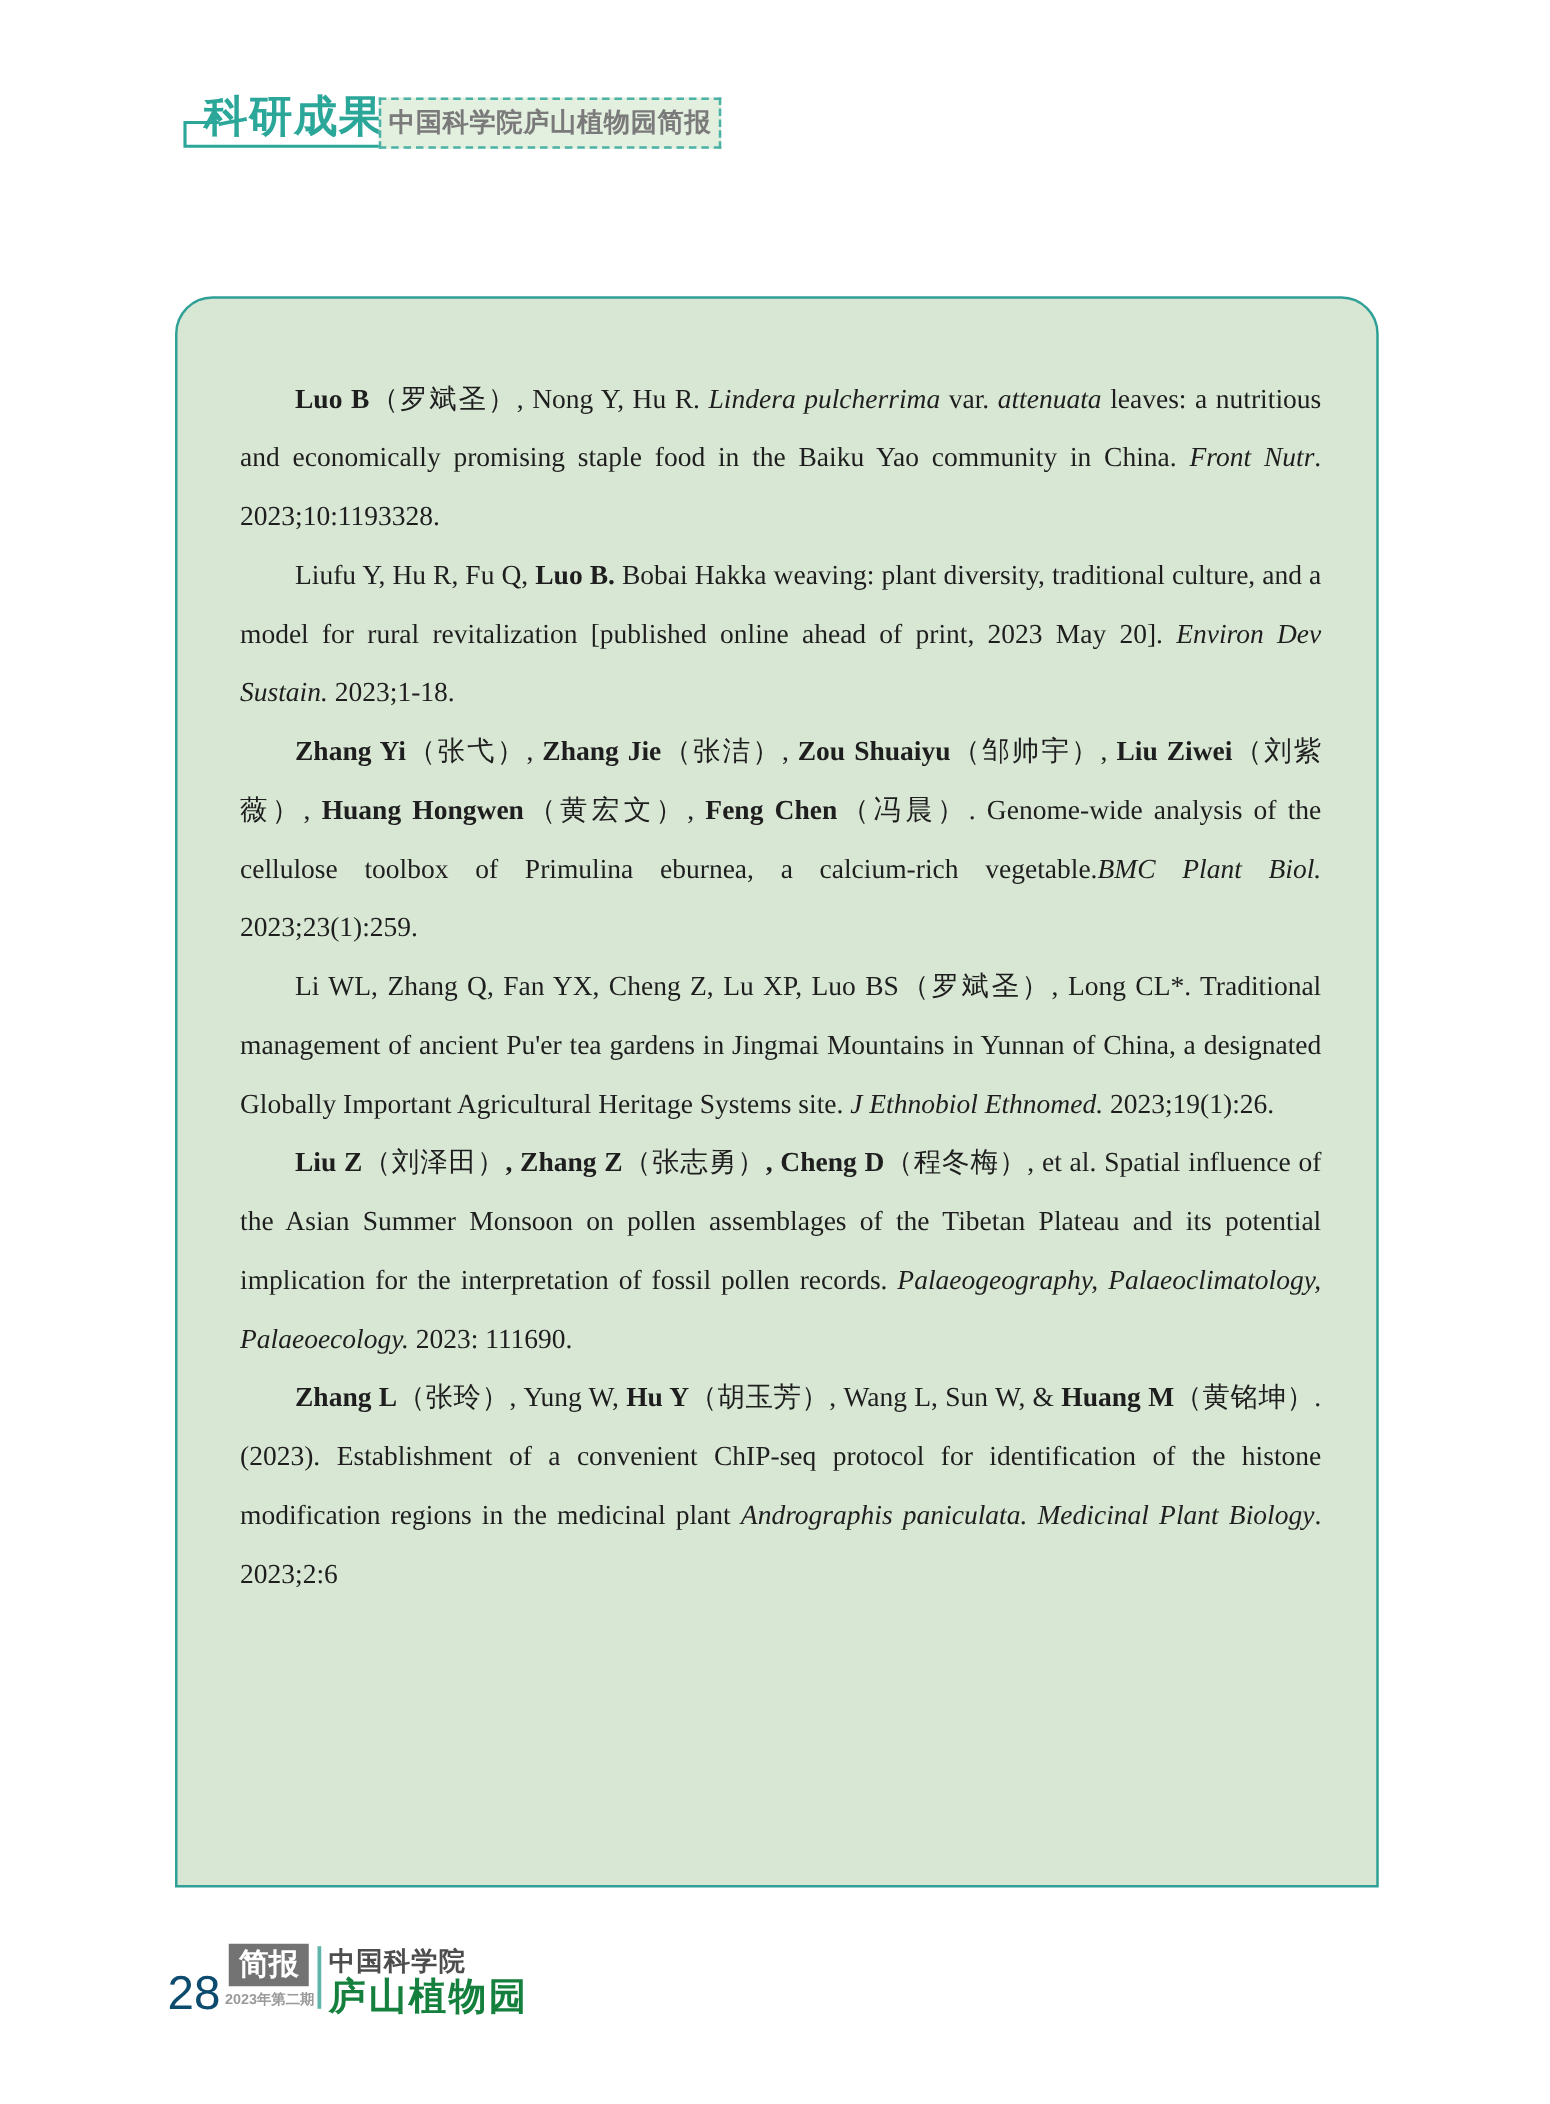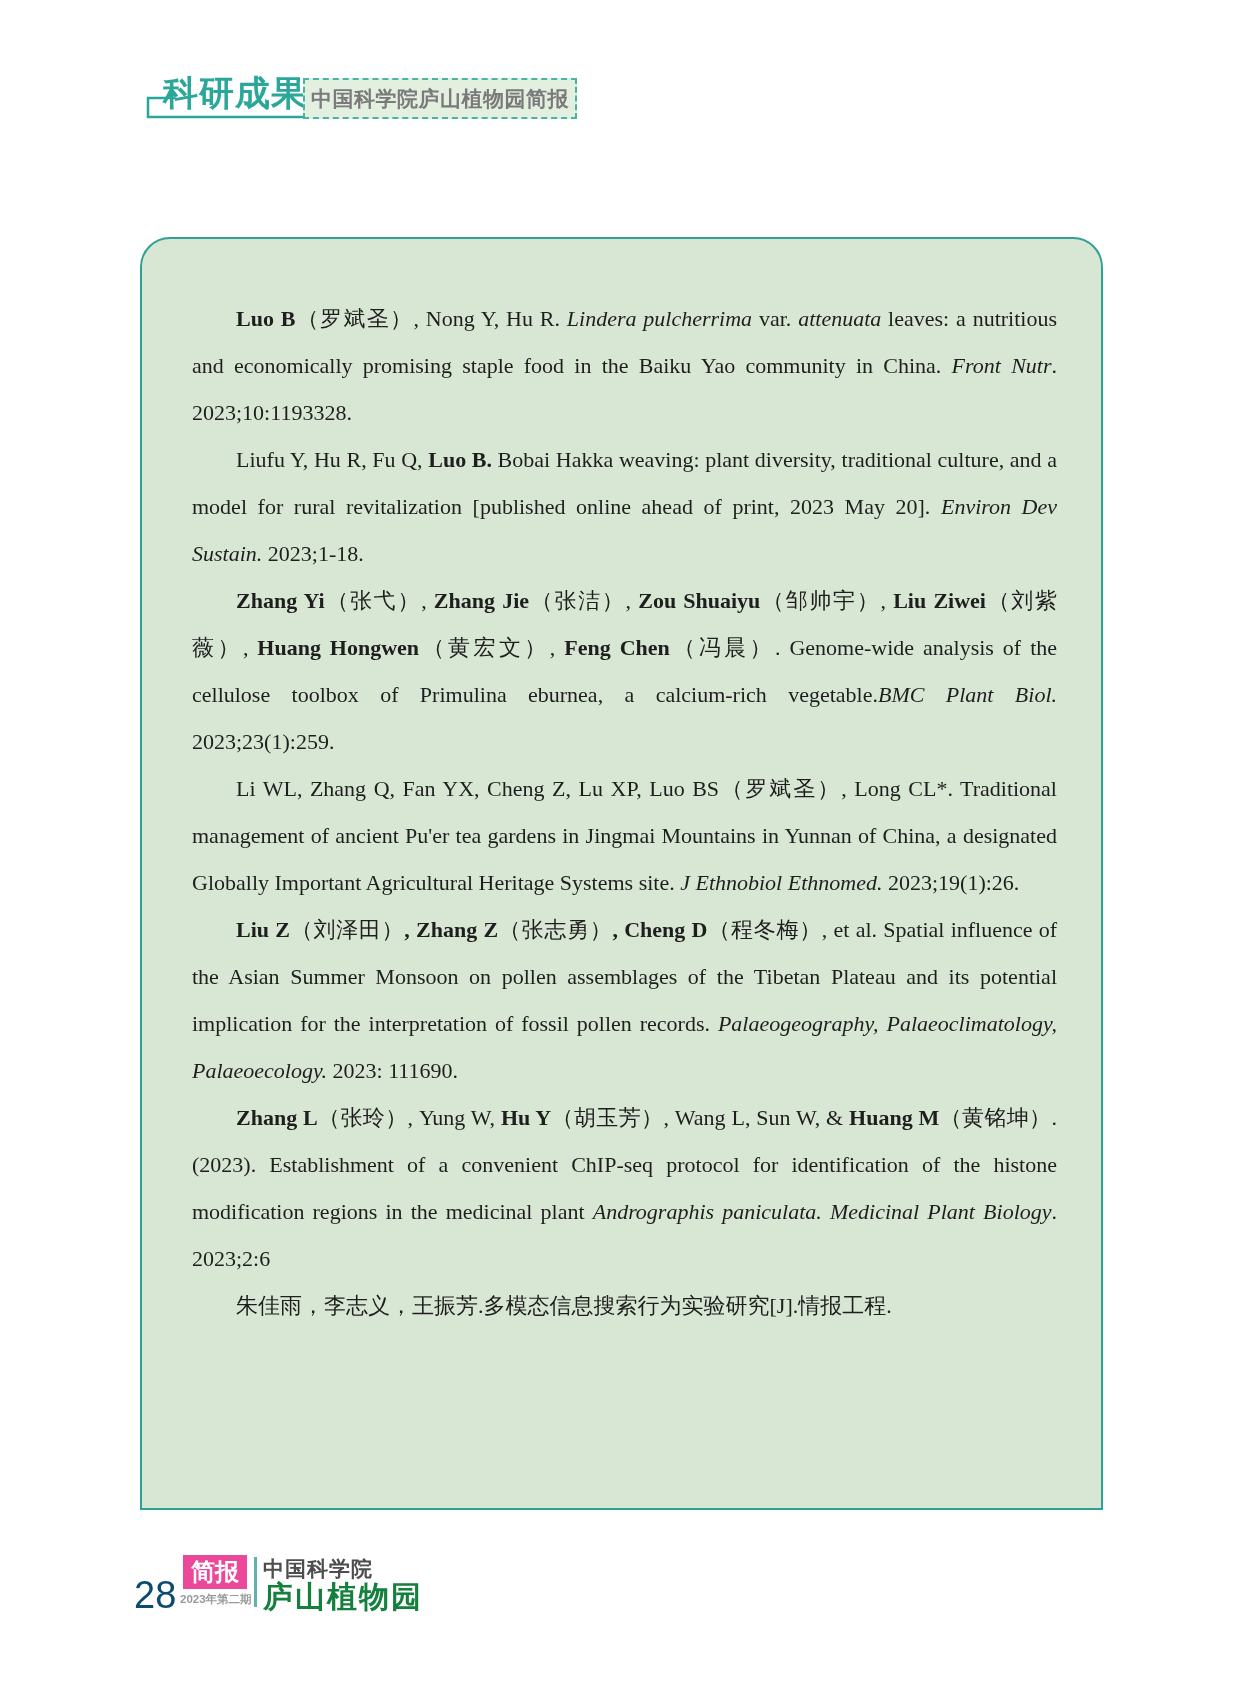--- a/index.html
+++ b/index.html
@@ -65,21 +65,21 @@
 
   
   .page-number {
     position: absolute; left: 134px; top: 1574px;
     font-size: 38px; color: #0c4a6e;
     font-family: "Liberation Sans", sans-serif;
   }
   .logo-badge {
     position: absolute; left: 183px; top: 1555px;
     width: 64px; height: 34px;
-    background: #ec4899;
+    background: #737373;
     color: #ffffff;
     font-size: 24px; font-weight: bold;
     text-align: center; line-height: 34px;
     font-family: "Liberation Sans", sans-serif;
   }
   .logo-issue {
     position: absolute; left: 180px; top: 1592px;
     width: 70px;
     font-size: 11.5px; font-weight: bold;
     color: #9A9A9A;
@@ -118,21 +118,20 @@
 <div class="header-badge">中国科学院庐山植物园简报</div>
 
 <div class="content-box">
   <div id="citation-list">
       <p class="cite"><span class="b">Luo B</span><span>（罗斌圣）, Nong Y, Hu R. </span><span class="i">Lindera pulcherrima</span><span> var. </span><span class="i">attenuata</span><span> leaves: a nutritious and economically promising staple food in the Baiku Yao community in China. </span><span class="i">Front Nutr</span><span>. 2023;10:1193328.</span></p>
       <p class="cite"><span>Liufu Y, Hu R, Fu Q, </span><span class="b">Luo B.</span><span> Bobai Hakka weaving: plant diversity, traditional culture, and a model for rural revitalization [published online ahead of print, 2023 May 20]. </span><span class="i">Environ Dev Sustain.</span><span> 2023;1-18.</span></p>
       <p class="cite"><span class="b">Zhang Yi</span><span>（张弋）, </span><span class="b">Zhang Jie</span><span>（张洁）, </span><span class="b">Zou Shuaiyu</span><span>（邹帅宇）, </span><span class="b">Liu Ziwei</span><span>（刘紫薇）, </span><span class="b">Huang Hongwen</span><span>（黄宏文）, </span><span class="b">Feng Chen</span><span>（冯晨）. Genome-wide analysis of the cellulose toolbox of Primulina eburnea, a calcium-rich vegetable.</span><span class="i">BMC Plant Biol.</span><span> 2023;23(1):259.</span></p>
       <p class="cite"><span>Li WL, Zhang Q, Fan YX, Cheng Z, Lu XP, Luo BS（罗斌圣）, Long CL*. Traditional management of ancient Pu'er tea gardens in Jingmai Mountains in Yunnan of China, a designated Globally Important Agricultural Heritage Systems site. </span><span class="i">J Ethnobiol Ethnomed.</span><span> 2023;19(1):26.</span></p>
       <p class="cite"><span class="b">Liu Z</span><span>（刘泽田）</span><span class="b">, Zhang Z</span><span>（张志勇）</span><span class="b">, Cheng D</span><span>（程冬梅）, et al. Spatial influence of the Asian Summer Monsoon on pollen assemblages of the Tibetan Plateau and its potential implication for the interpretation of fossil pollen records. </span><span class="i">Palaeogeography, Palaeoclimatology, Palaeoecology.</span><span> 2023: 111690.</span></p>
       <p class="cite"><span class="b">Zhang L</span><span>（张玲）, Yung W, </span><span class="b">Hu Y</span><span>（胡玉芳）, Wang L, Sun W, &amp; </span><span class="b">Huang M</span><span>（黄铭坤）. (2023). Establishment of a convenient ChIP-seq protocol for identification of the histone modification regions in the medicinal plant </span><span class="i">Andrographis paniculata. Medicinal Plant Biology</span><span>. 2023;2:6</span></p>
-      <p class="cite"><span>朱佳雨，李志义，王振芳.多模态信息搜索行为实验研究[J].情报工程.</span></p>
     </div>
 </div>
 
 <div class="page-number">28</div>
 <div class="logo-badge">简报</div>
 <div class="logo-issue">2023年第二期</div>
 <div class="logo-divider"></div>
 <div class="org-line1">中国科学院</div>
 <div class="org-line2">庐山植物园</div>
 

